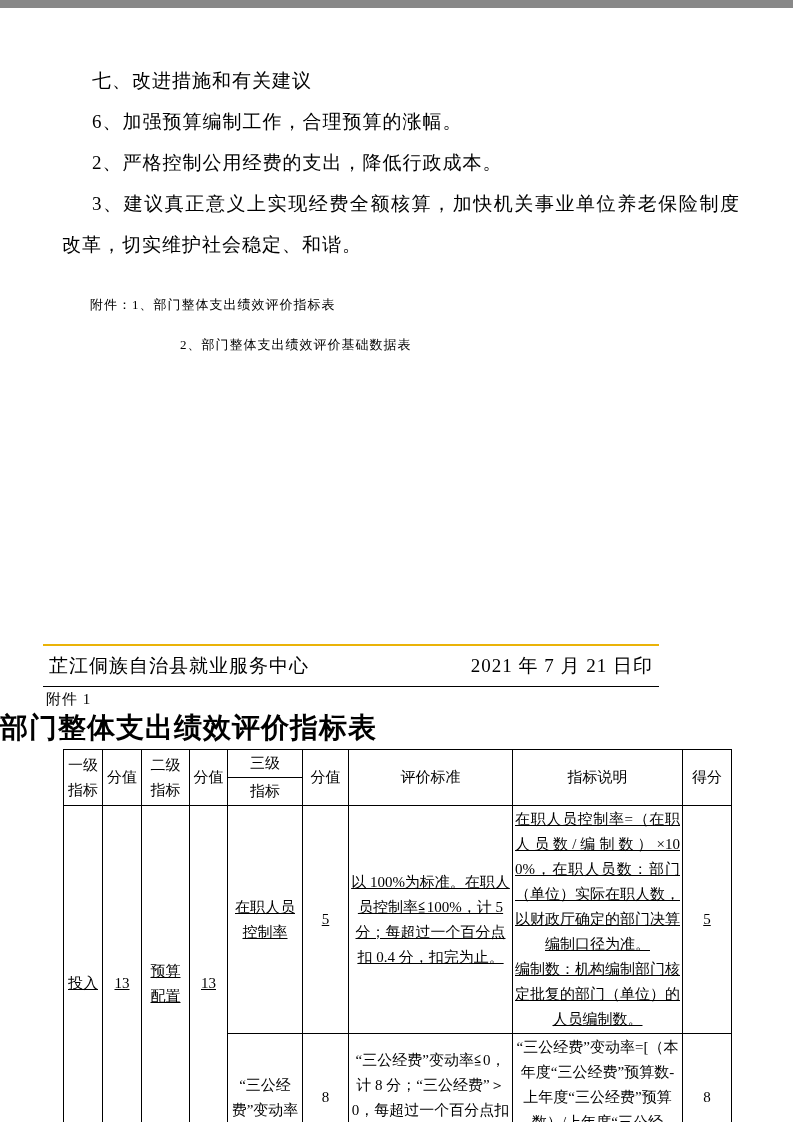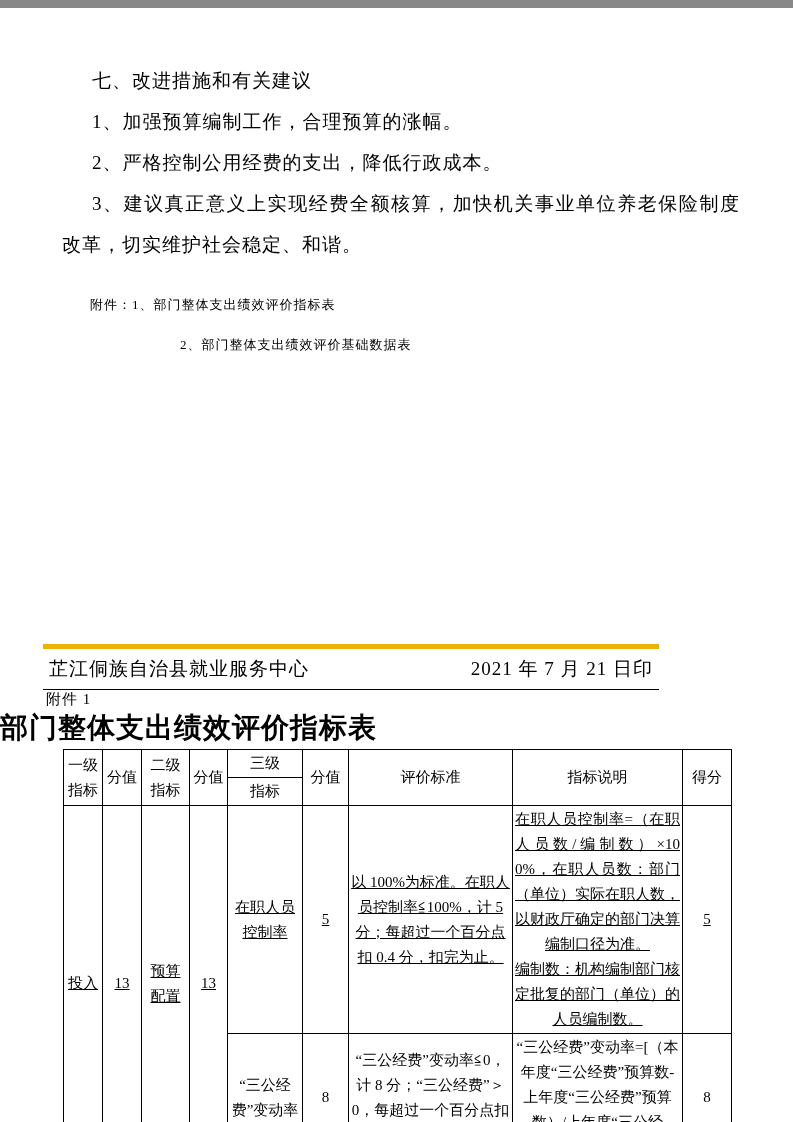--- a/index.html
+++ b/index.html
@@ -22,21 +22,21 @@
   
   .attach-list {
     position:absolute; left:62px; top:277px; width:678px;
     font-size:13px; line-height:40px; letter-spacing:1px;
   }
   .attach-list .l1 { margin:0; text-indent:28px; }
   .attach-list .l2 { margin:0; padding-left:118px; }
   
   .colophon {
     position:absolute; left:43px; top:636px; width:616px;
-    border-top:5px solid #eab308; border-bottom:1px solid #000;
+    border-top:2px solid #eab308; border-bottom:1px solid #000;
   }
   .colophon-row {
     display:flex; justify-content:space-between; align-items:center;
     height:40px; padding:0 6px;
     font-size:19px; letter-spacing:1px;
   }
   .annex-label {
     position:absolute; left:46px; top:682px;
     font-size:15px; letter-spacing:1px;
   }
@@ -67,21 +67,21 @@
   }
   td.long-cell .para { text-align:justify; text-align-last:center; }
 </style>
 </head>
 <body>
 
 <div class="page">
 
   <div class="body-text">
     <p>七、改进措施和有关建议</p>
-    <p>1、加强预算编制工作，合理预算的涨幅。</p>
+    <p>6、加强预算编制工作，合理预算的涨幅。</p>
     <p>2、严格控制公用经费的支出，降低行政成本。</p>
     <p>3、建议真正意义上实现经费全额核算，加快机关事业单位养老保险制度改革，切实维护社会稳定、和谐。</p>
   </div>
 
   <div class="attach-list">
     <p class="l1">附件：1、部门整体支出绩效评价指标表</p>
     <p class="l2">2、部门整体支出绩效评价基础数据表</p>
   </div>
 
   <div class="colophon">

